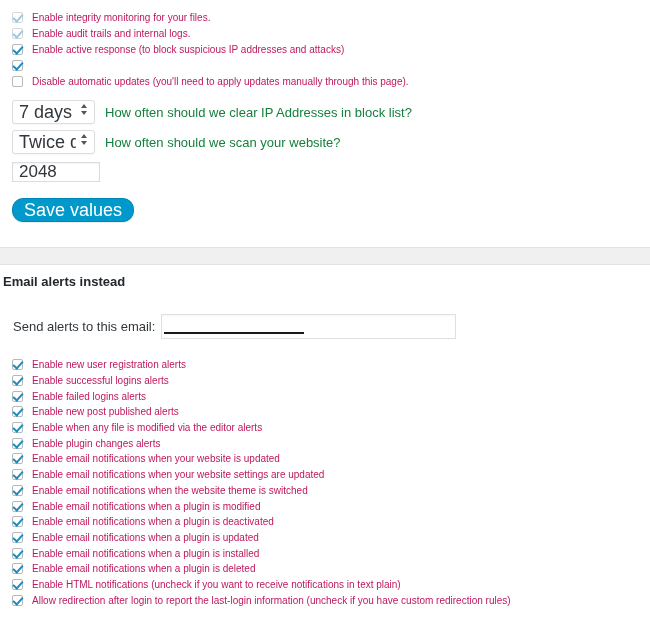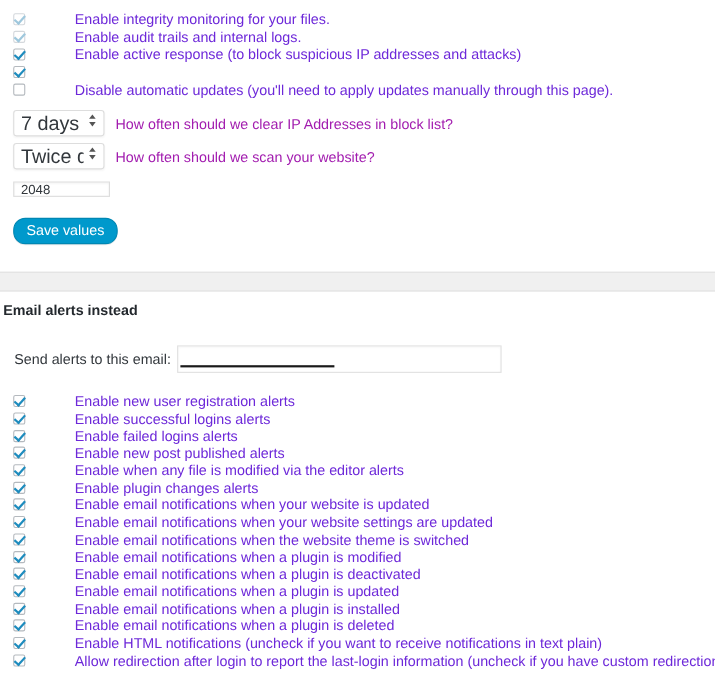--- a/index.html
+++ b/index.html
@@ -48,35 +48,34 @@
   }
   .cbx.dim {
     border-color: #d4d8dc;
   }
   .cbx.dim.checked::after {
     border-color: #9fc8dd;
   }
   .check-row .lbl {
     white-space: nowrap;
     line-height: 15px;
-    font-size: 13px;
-    color: #6d28d9;
-    margin-left: 36px;
+    font-size: 10px;
+    color: #be185d;
   }
 
   
   .field-row {
     display: flex;
     align-items: center;
     padding-left: 12px;
     height: 30px;
   }
   .field-row .lbl {
     font-size: 13px;
-    color: #a21caf;
+    color: #15803d;
     white-space: nowrap;
     line-height: 15px;
   }
   select.wp-select {
     -webkit-appearance: none;
     -moz-appearance: none;
     appearance: none;
     width: 83px;
     height: 24px;
     box-sizing: border-box;
@@ -112,45 +111,45 @@
   }
   .select-wrap .arrows i.up {
     border-bottom: 4px solid #555;
     margin-bottom: 3px;
   }
   .select-wrap .arrows i.down {
     border-top: 4px solid #555;
   }
   input.wp-text {
     width: 88px;
-    height: 14px;
+    height: 20px;
     box-sizing: border-box;
     border: 1px solid #ddd;
     background: #fff;
     font-family: "Liberation Sans", sans-serif;
-    font-size: 12px;
+    font-size: 17px;
     color: #32373c;
     padding: 0 6px;
     margin-right: 10px;
     box-shadow: inset 0 1px 2px rgba(0,0,0,.05);
   }
 
   
   .save-wrap {
     padding-left: 12px;
     padding-top: 11px;
   }
   .btn-primary {
     display: inline-block;
     background: #0099cc;
     border: 1px solid #0087b3;
     border-radius: 11px;
     color: #fff;
     font-family: "Liberation Sans", sans-serif;
-    font-size: 13px;
+    font-size: 18px;
     line-height: 22px;
     padding: 0 11px;
     height: 24px;
     box-sizing: border-box;
     cursor: pointer;
     box-shadow: 0 1px 0 rgba(0,0,0,.08);
   }
 
   
   .divider-band {

